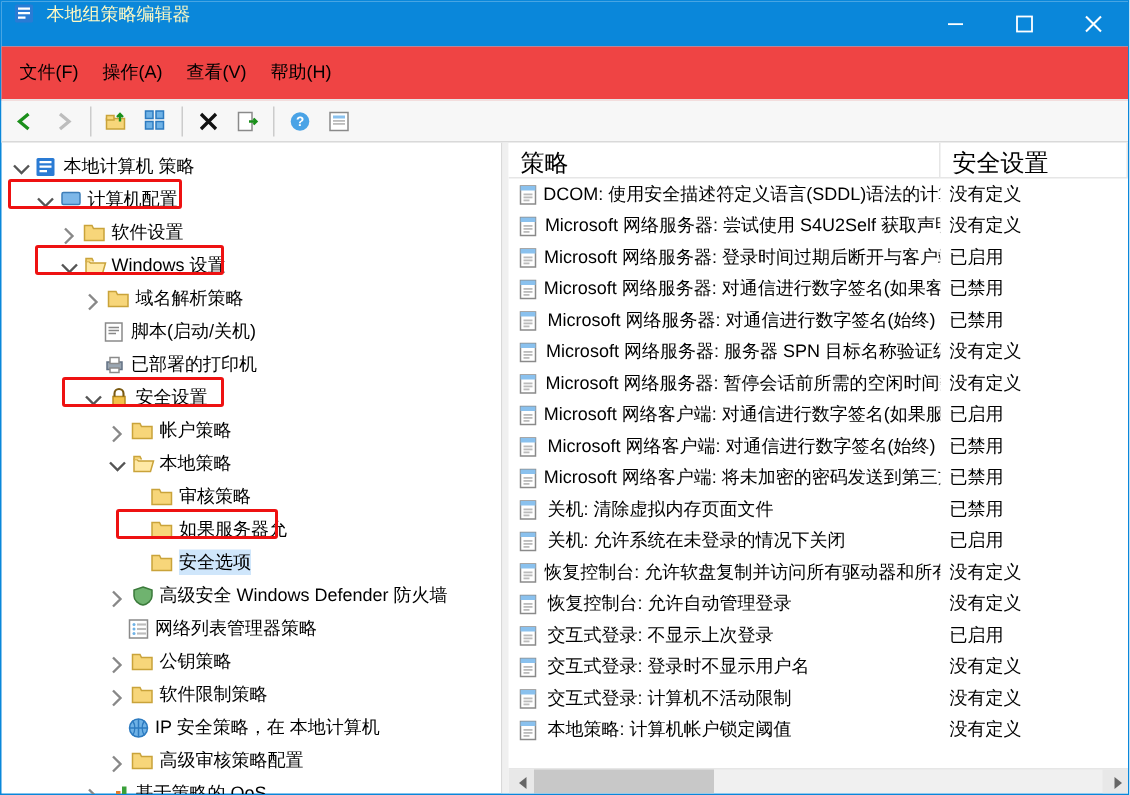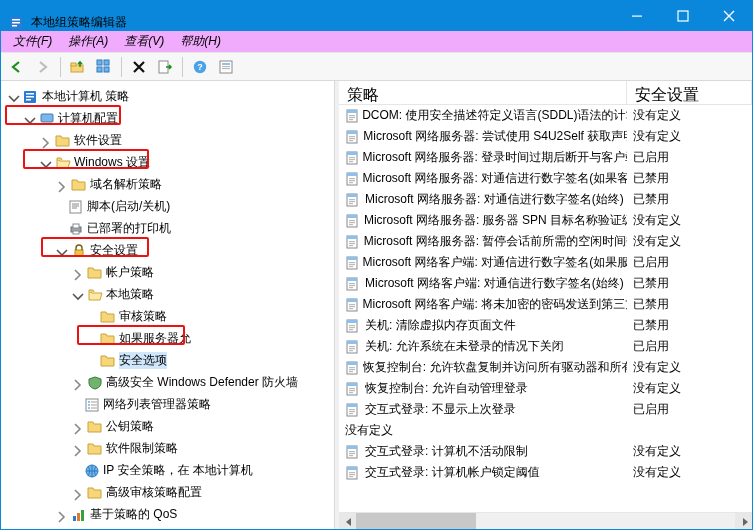--- a/index.html
+++ b/index.html
@@ -14,43 +14,42 @@
   .window {
     width: 753px;
     height: 530px;
     border: 1px solid #0a87da;
     display: flex;
     flex-direction: column;
   }
   .titlebar {
     height: 30px;
     background: #0a87da;
-    color: #000000;
-    display: flex;
-    align-items: flex-end;
+    color: #fef9c3;
+    display: flex;
+    align-items: flex-start;
     padding-left: 8px;
   }
   .titlebar .title-icon {
     width: 16px; height: 16px; margin-right: 6px;
     display: inline-flex; align-items: center; justify-content: center;
   }
   .titlebar .title { flex: 1; font-size: 12px; }
   .winbtns { display: flex; height: 100%; }
   .winbtn {
     width: 46px; height: 100%; display: flex; align-items: center; justify-content: center;
     color: #fff;
   }
   .menubar {
-    height: 22px;
-    background: #f0abfc;
+    height: 36px;
+    background: #ef4444;
     display: flex;
     align-items: center;
     padding: 0 4px;
     border-bottom: 1px solid #e6e6e6;
-    font-style: italic;
   }
   .menubar .menu-item { padding: 2px 8px; }
   .toolbar {
     height: 28px;
     background: #f7f7f7;
     border-bottom: 1px solid #d9d9d9;
     display: flex;
     align-items: center;
     padding: 0 4px;
     gap: 2px;
@@ -746,37 +745,43 @@
           <div class="list-row">
             <div class="lc1">
               <svg width="16" height="16">
                 <use href="#ic-policy"></use>
               </svg>
               <span class="txt">交互式登录: 不显示上次登录</span>
             </div>
             <div class="lc2">已启用</div>
           </div>
           <div class="list-row">
+            <div class="lc1">
+              <svg width="16" height="16">
+                <use href="#ic-policy"></use>
+              </svg>
+              <span class="txt">交互式登录: 登录时不显示用户名</span>
+            </div>
             <div class="lc2">没有定义</div>
           </div>
           <div class="list-row">
             <div class="lc1">
               <svg width="16" height="16">
                 <use href="#ic-policy"></use>
               </svg>
               <span class="txt">交互式登录: 计算机不活动限制</span>
             </div>
             <div class="lc2">没有定义</div>
           </div>
           <div class="list-row">
             <div class="lc1">
               <svg width="16" height="16">
                 <use href="#ic-policy"></use>
               </svg>
-              <span class="txt">交互式登录: 计算机帐户锁定阈值</span>
+              <span class="txt">本地策略: 计算机帐户锁定阈值</span>
             </div>
             <div class="lc2">没有定义</div>
           </div>
         </div>
       <div class="list-scroll-h">
         <div class="sbtn">
             <svg width="14" height="14">
               <use href="#ic-tri-l"></use>
             </svg>
           </div>

